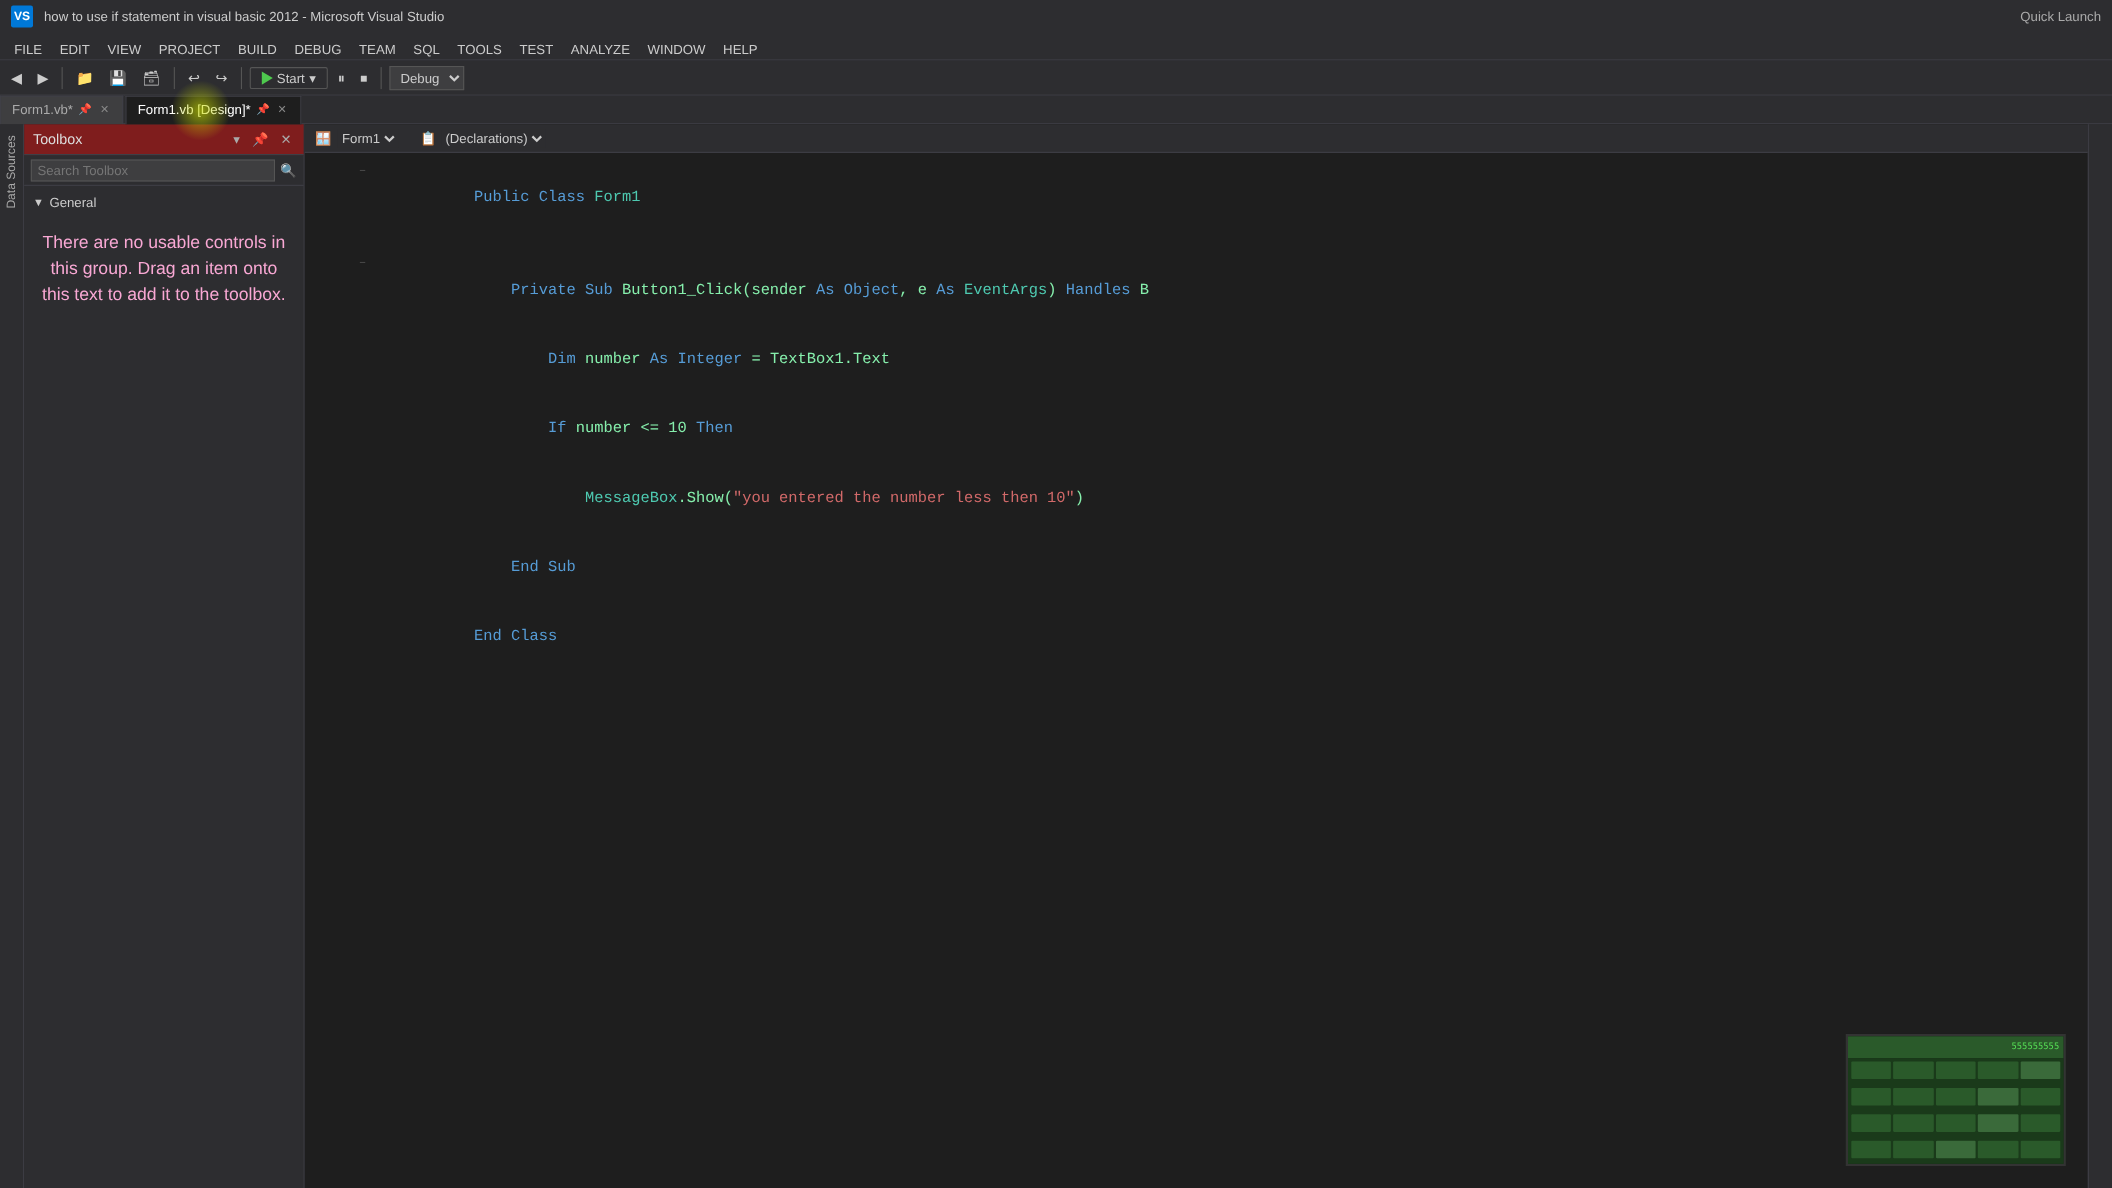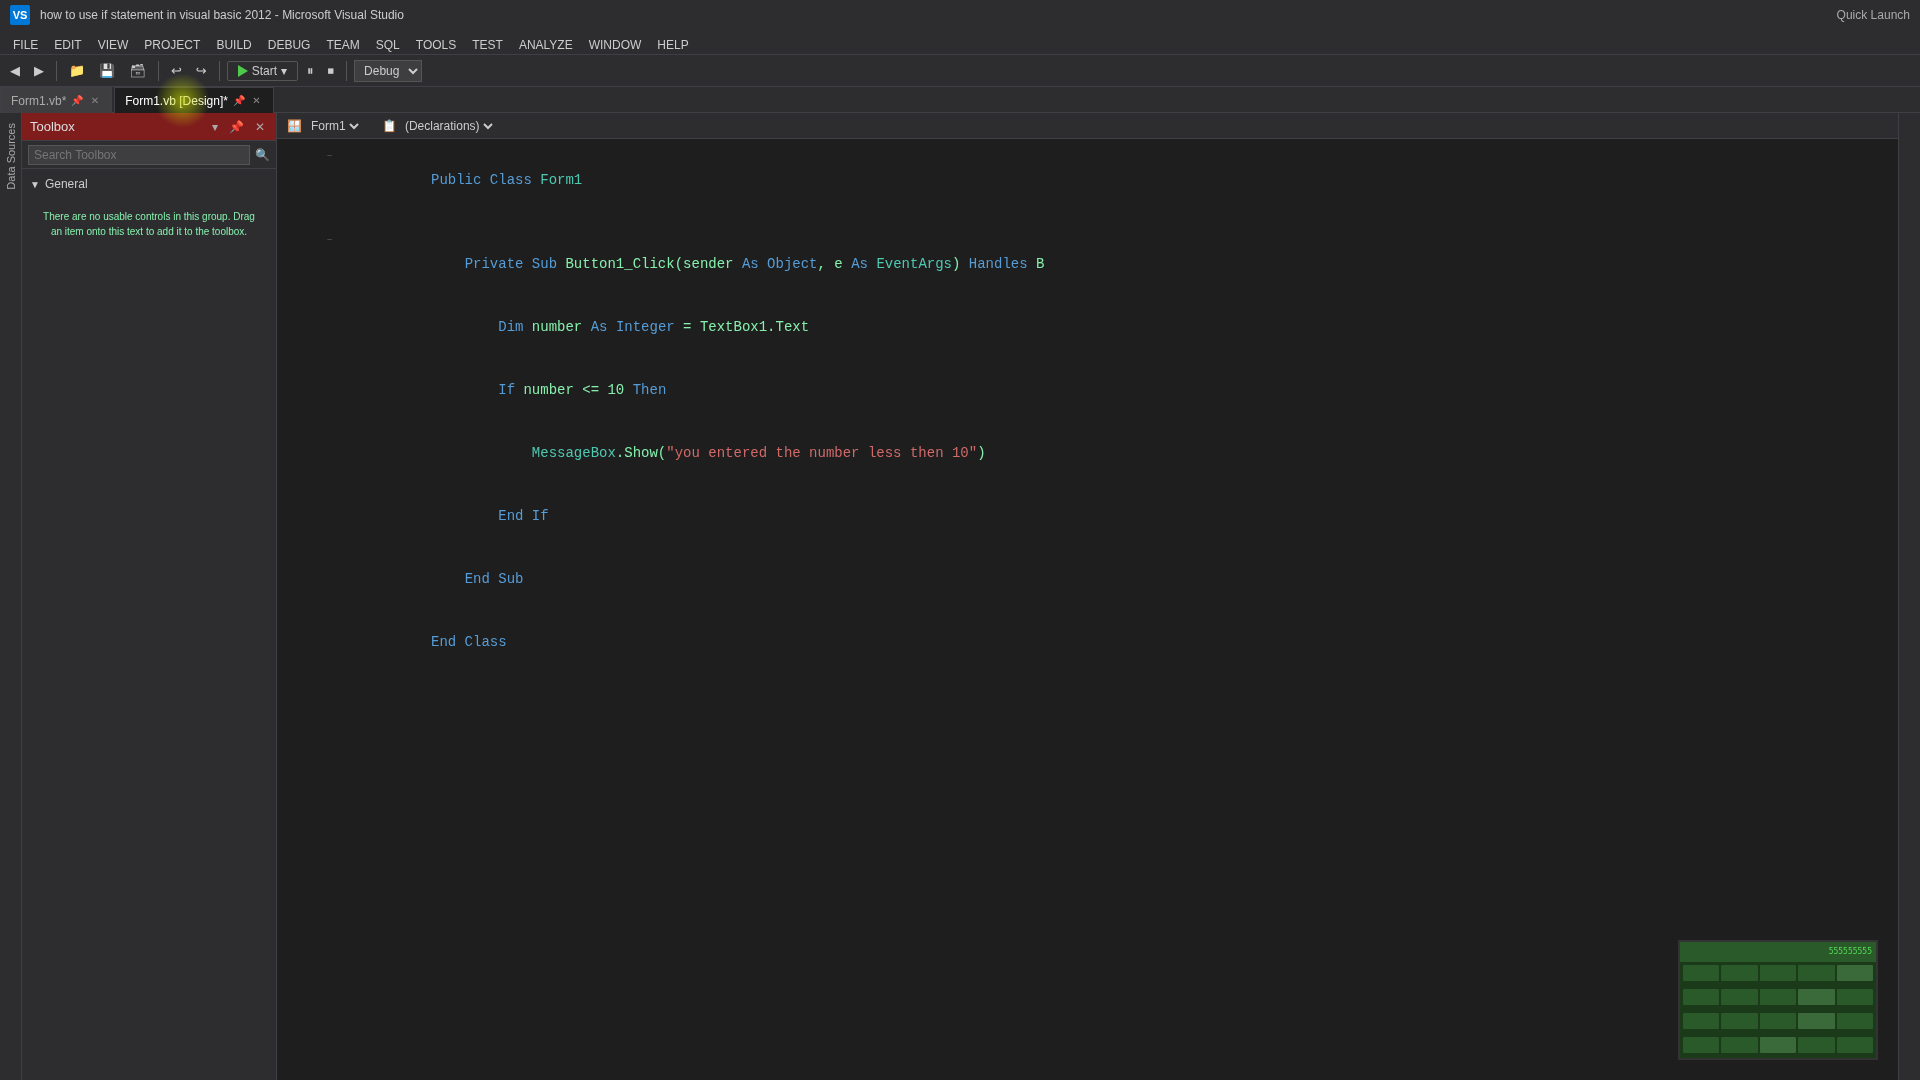--- a/index.html
+++ b/index.html
@@ -114,21 +114,21 @@
       font-size: 12px;
       padding: 2px 5px;
       height: 22px;
     }
 
     
     #tab-bar {
       background: #2d2d30;
       height: 26px;
       display: flex;
-      align-items: flex-start;
+      align-items: center;
       padding: 0;
       border-bottom: 1px solid #3f3f46;
     }
     .tab {
       display: flex;
       align-items: center;
       gap: 5px;
       padding: 4px 10px;
       font-size: 12px;
       cursor: pointer;
@@ -226,22 +226,22 @@
       gap: 5px;
       color: #ccc;
       font-size: 12px;
       padding: 3px 0;
       cursor: pointer;
     }
     .toolbox-section-arrow {
       font-size: 10px;
     }
     .toolbox-empty-msg {
-      color: #86efac;
-      font-size: 10px;
+      color: #f9a8d4;
+      font-size: 16px;
       padding: 15px 8px;
       text-align: center;
       line-height: 1.5;
     }
 
     
     #left-vertical-tabs {
       width: 22px;
       background: #2d2d30;
       border-right: 1px solid #3f3f46;
@@ -531,28 +531,20 @@
 
       <div class="code-line">
         <span class="line-gutter"></span>
         <span class="line-collapse"></span>
         <span class="line-highlight"></span>
         <span class="code-text">
           &nbsp;&nbsp;&nbsp;&nbsp;&nbsp;&nbsp;&nbsp;&nbsp;&nbsp;&nbsp;&nbsp;&nbsp;<span class="kw-teal">MessageBox</span><span class="normal">.Show(</span><span class="string-red">"you entered the number less then 10"</span><span class="normal">)</span>
         </span>
       </div>
 
-      <div class="code-line">
-        <span class="line-gutter"></span>
-        <span class="line-collapse"></span>
-        <span class="line-highlight"></span>
-        <span class="code-text">
-          &nbsp;&nbsp;&nbsp;&nbsp;&nbsp;&nbsp;&nbsp;&nbsp;<span class="kw-blue">End If</span>
-        </span>
-      </div>
 
       <div class="code-line">
         <span class="line-gutter"></span>
         <span class="line-collapse"></span>
         <span class="line-highlight"></span>
         <span class="code-text">
           &nbsp;&nbsp;&nbsp;&nbsp;<span class="kw-blue">End Sub</span>
         </span>
       </div>
 

